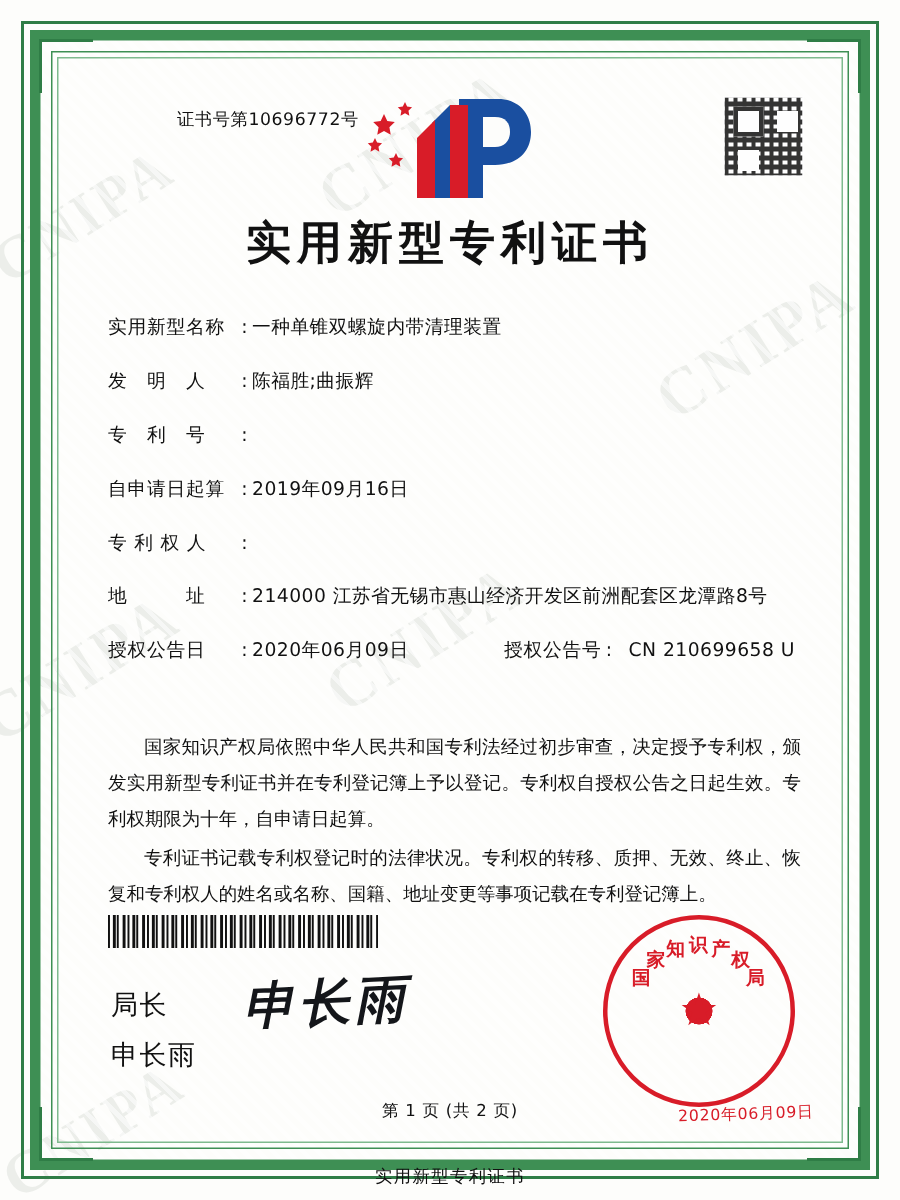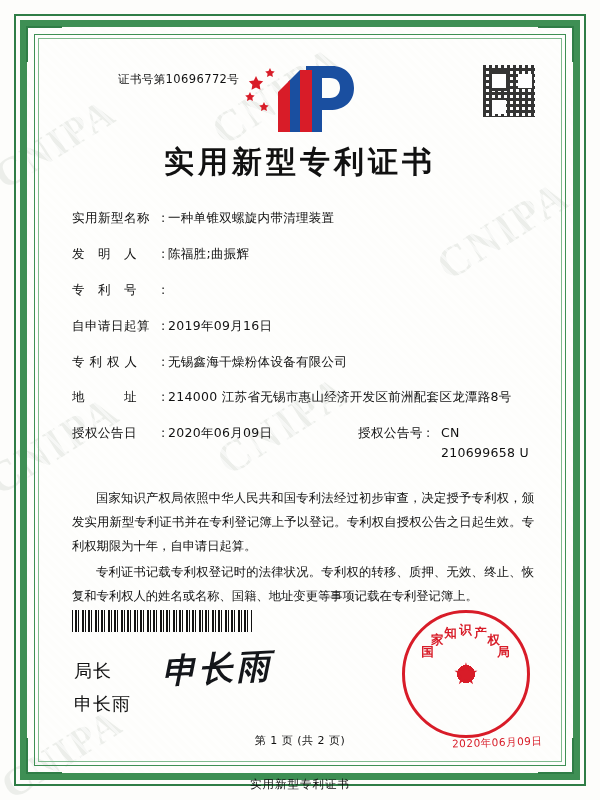--- a/index.html
+++ b/index.html
@@ -175,21 +175,20 @@
     word-break: break-all;
   }
   .field-row.split .field-value {
     flex: 0 0 auto;
     width: 168px;
   }
   .field-row.split .field-label2 {
     flex: 0 0 auto;
     white-space: nowrap;
     letter-spacing: 0.5px;
-    margin-left: 22px;
   }
   .field-row.split .field-value2 {
     flex: 1 1 auto;
     margin-left: 8px;
     letter-spacing: 0.3px;
   }
 
   .paragraphs {
     position: absolute;
     top: 437px;
@@ -387,21 +386,20 @@
 
       <div class="field-row">
         <div class="field-label">自申请日起算</div>
         <div class="field-colon">:</div>
         <div class="field-value">2019年09月16日</div>
       </div>
 
       <div class="field-row">
         <div class="field-label">专 利 权 人</div>
         <div class="field-colon">:</div>
-        <div class="field-value">无锡鑫海干燥粉体设备有限公司</div>
       </div>
 
       <div class="field-row">
         <div class="field-label">地　　　址</div>
         <div class="field-colon">:</div>
         <div class="field-value">214000 江苏省无锡市惠山经济开发区前洲配套区龙潭路8号</div>
       </div>
 
       <div class="field-row split">
         <div class="field-label">授权公告日</div>

